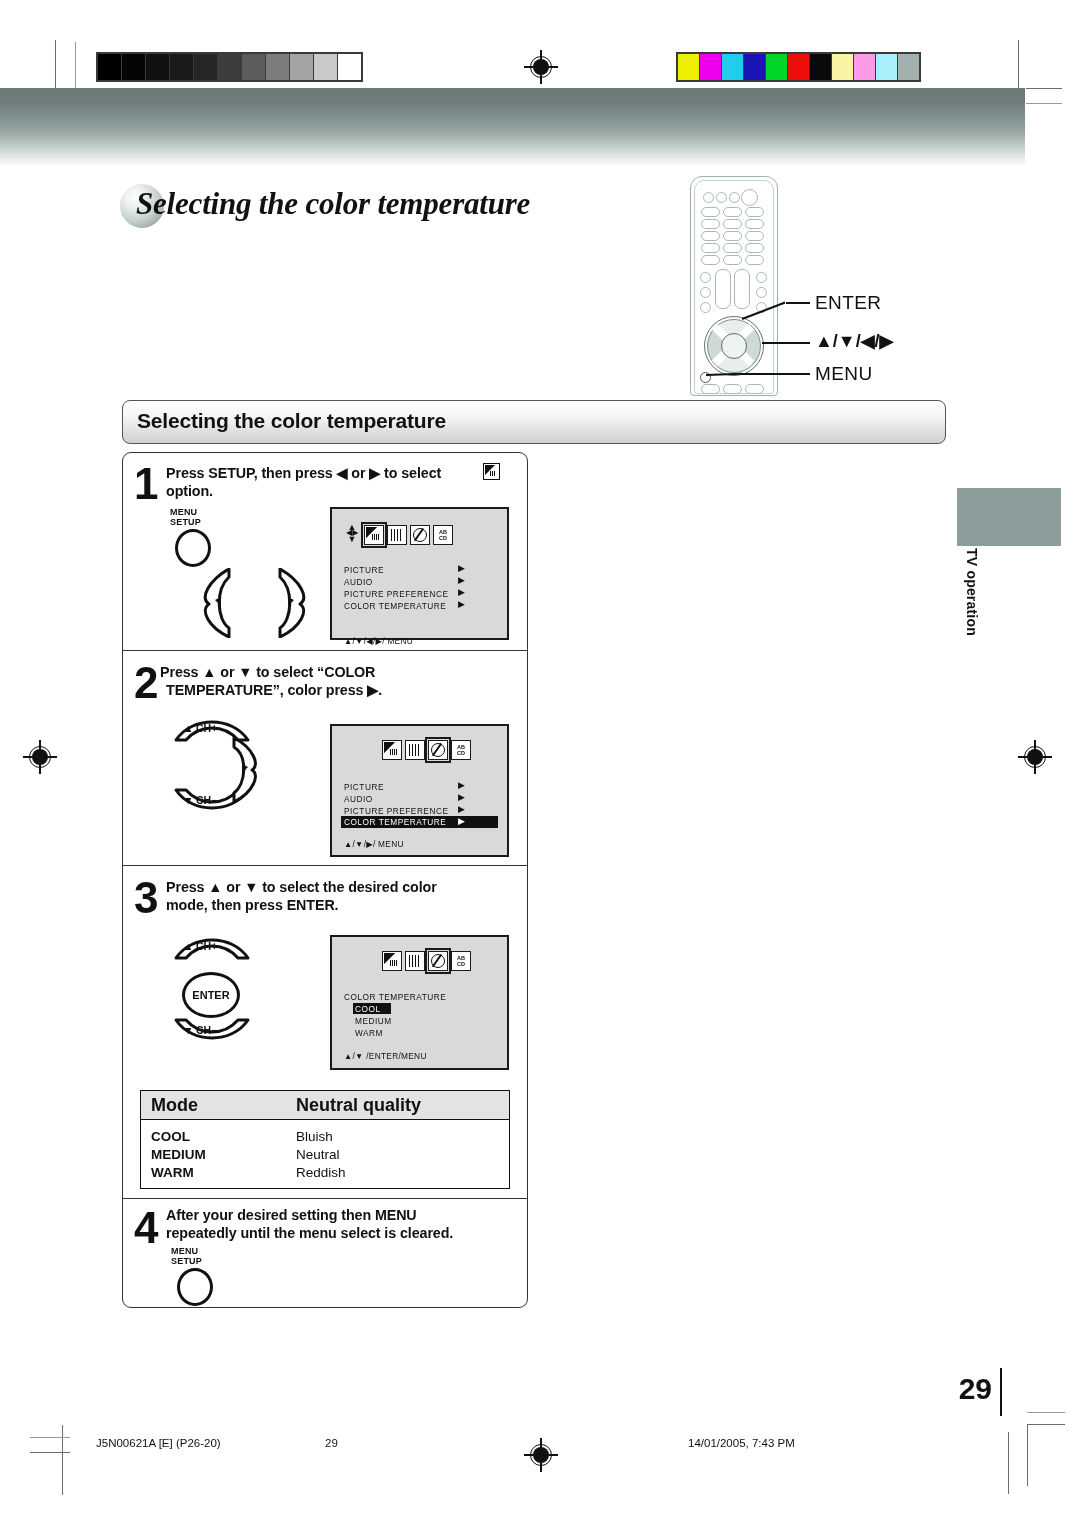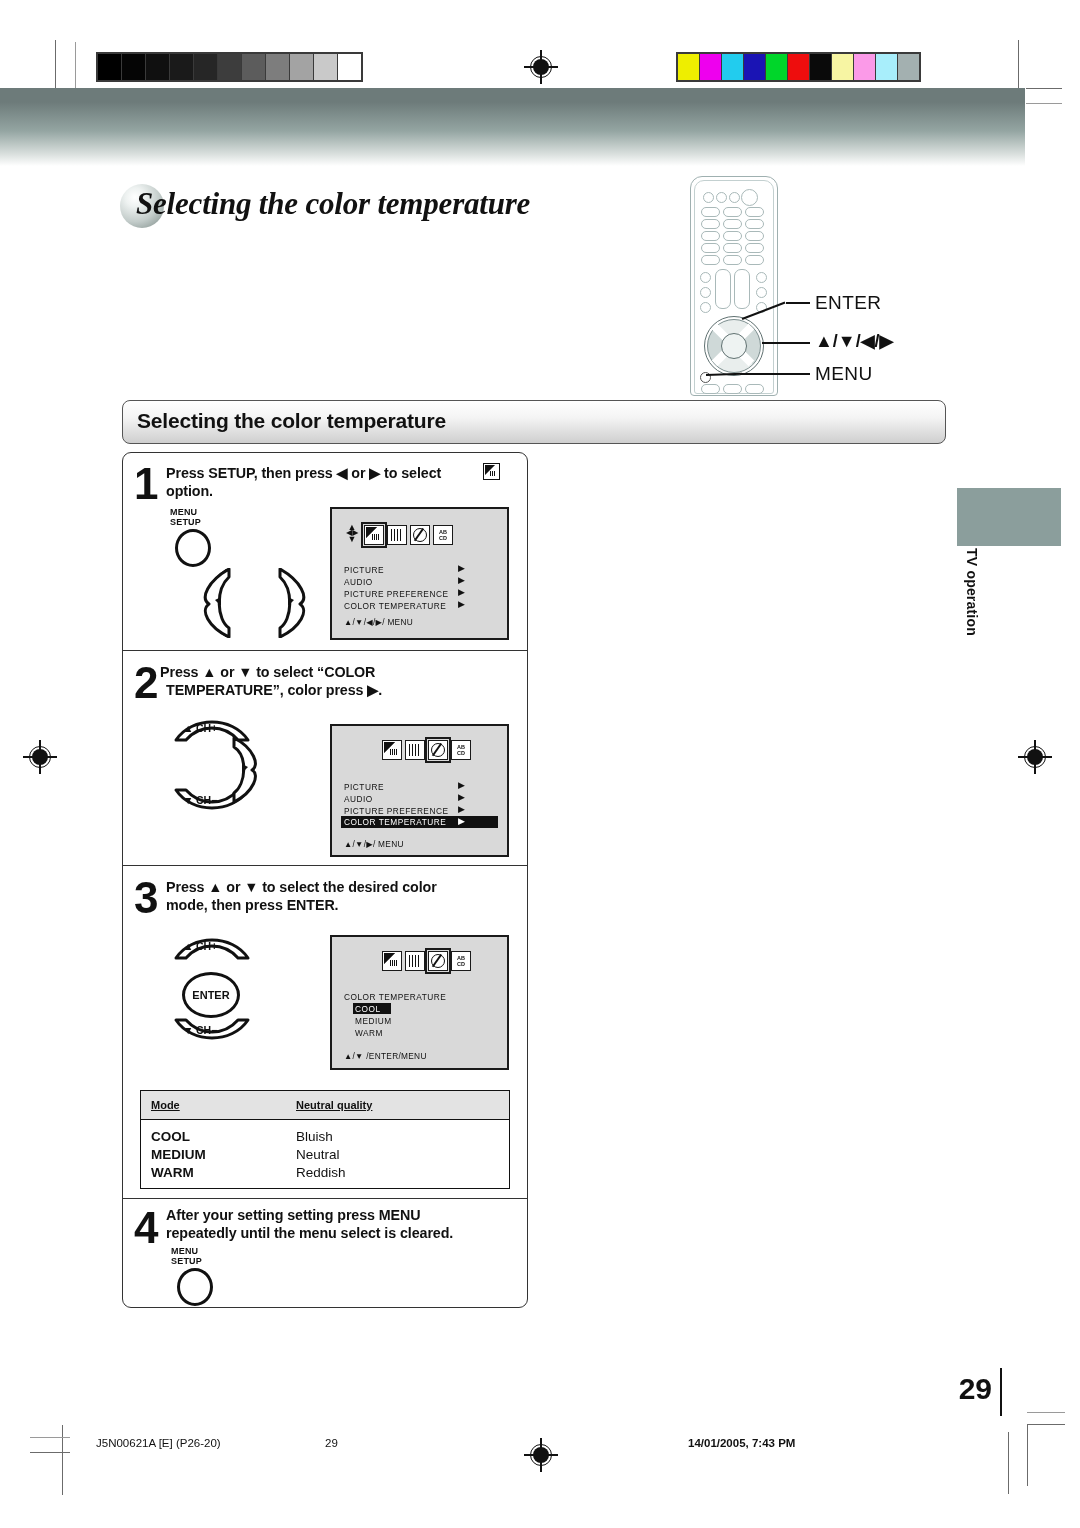--- a/index.html
+++ b/index.html
@@ -127,21 +127,21 @@
   .chkey{position:absolute;}
   .chkey span{position:absolute;font-size:10.5px;font-weight:bold;color:#111;}
 
   
   .modetable{
     position:absolute;left:140px;top:1090px;width:368px;border:1.6px solid #111;background:#fff;
   }
   .modetable .thead{
     display:flex;background:#e3e3e3;border-bottom:1.4px solid #111;height:28px;align-items:center;
   }
-  .modetable .thead div{font-size:11px;font-weight:bold;color:#111;text-decoration:underline;}
+  .modetable .thead div{font-size:18px;font-weight:bold;color:#111;}
   .modetable .trow{display:flex;height:18px;align-items:center;}
   .modetable .c1{width:155px;padding-left:10px;box-sizing:border-box;}
   .modetable .c2{flex:1;}
   .modetable .trow .c1{font-size:13.5px;font-weight:bold;color:#111;}
   .modetable .trow .c2{font-size:13.5px;font-weight:normal;color:#111;}
   .modetable .pad{height:7px;}
 
   
   .sidetab{position:absolute;left:957px;top:488px;width:104px;height:58px;background:#8b9e9c;}
   .sidetabtxt{
@@ -355,21 +355,21 @@
     </div>
   </div>
   <div class="mitem" style="left:12px;top:56px;">PICTURE</div>
   <div class="marrow" style="left:126px;top:54px;">▶</div>
   <div class="mitem" style="left:12px;top:68px;">AUDIO</div>
   <div class="marrow" style="left:126px;top:66px;">▶</div>
   <div class="mitem" style="left:12px;top:80px;">PICTURE  PREFERENCE</div>
   <div class="marrow" style="left:126px;top:78px;">▶</div>
   <div class="mitem" style="left:12px;top:92px;">COLOR  TEMPERATURE</div>
   <div class="marrow" style="left:126px;top:90px;">▶</div>
-  <div class="footer" style="left:12px;top:108px;">▲/▼/◀/▶/ MENU</div>
+  <div class="footer" style="left:12px;top:127px;">▲/▼/◀/▶/ MENU</div>
 </div>
 
 <div class="stepnum" style="left:134px;top:662px;">2</div>
 <div class="steptext" style="left:160px;top:663px;">Press ▲ or ▼ to select “COLOR</div>
 <div class="steptext" style="left:166px;top:681px;">TEMPERATURE”, color press ▶.</div>
 
 <svg class="abs" style="left:172px;top:714px;" width="80" height="30" viewBox="0 0 80 30">
   <path d="M4 26 C 20 2, 60 2, 76 26 L 66 26 C 52 10, 28 10, 14 26 Z" fill="#fff" stroke="#111" stroke-width="3" stroke-linejoin="round"></path>
 </svg>
 <div class="chkey" style="left:183px;top:722px;">
@@ -485,24 +485,24 @@
     <div class="c2">Neutral</div>
   </div>
   <div class="trow">
     <div class="c1">WARM</div>
     <div class="c2">Reddish</div>
   </div>
   <div class="pad"></div>
 </div>
 
 <div class="stepnum" style="left:134px;top:1207px;">4</div>
-<div class="steptext" style="left:166px;top:1206px;">After your setting setting press MENU</div>
+<div class="steptext" style="left:166px;top:1206px;">After your desired setting then MENU</div>
 <div class="steptext" style="left:166px;top:1224px;">repeatedly until the menu select is cleared.</div>
 <div class="keylbl" style="left:171px;top:1246px;">MENU</div>
 <div class="keylbl" style="left:171px;top:1256px;">SETUP</div>
 <div class="keycirc" style="left:177px;top:1268px;width:30px;height:32px;"></div>
 
 <div class="pageno">29</div>
 <div class="pagerule"></div>
 
 <div class="footer-txt" style="left:96px;top:1437px;">J5N00621A [E] (P26-20)</div>
 <div class="footer-txt" style="left:325px;top:1437px;">29</div>
-<div class="footer-txt" style="left:688px;top:1437px;font-weight:bold;">14/01/2005, 7:43 PM</div>
+<div class="footer-txt" style="left:688px;top:1437px;">14/01/2005, 7:43 PM</div>
 
 </body></html>

